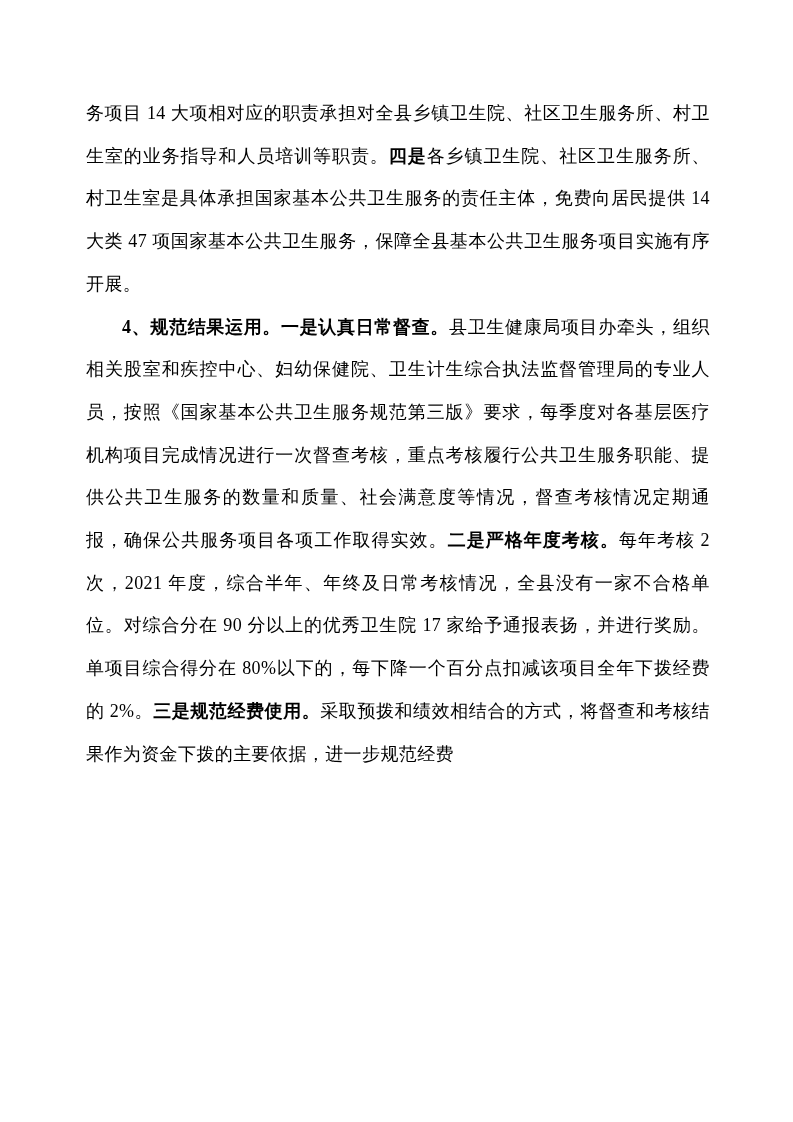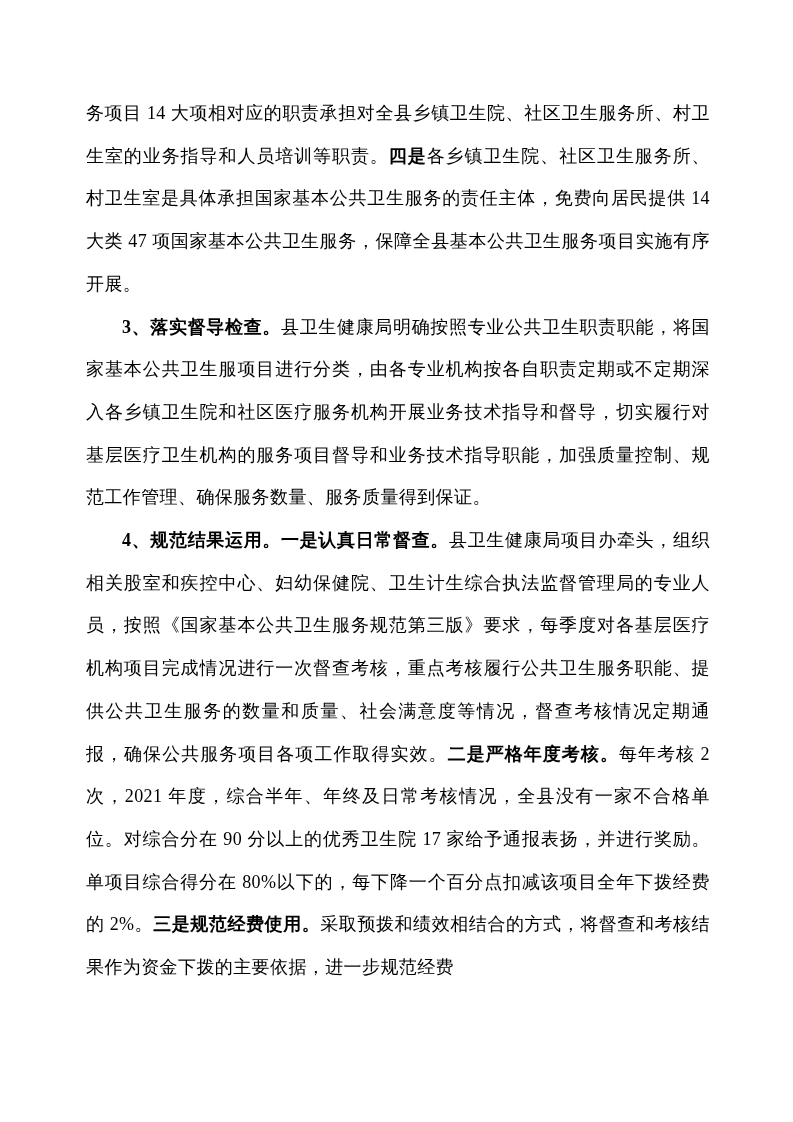--- a/index.html
+++ b/index.html
@@ -38,16 +38,15 @@
   .doc-body span.bold {
     font-weight: bold;
   }
 </style>
 </head>
 <body>
 
 <div class="page">
   <div class="doc-body" id="doc-body">
       <p><span>务项目 14 大项相对应的职责承担对全县乡镇卫生院、社区卫生服务所、村卫生室的业务指导和人员培训等职责。</span><span class="bold">四是</span><span>各乡镇卫生院、社区卫生服务所、村卫生室是具体承担国家基本公共卫生服务的责任主体，免费向居民提供 14 大类 47 项国家基本公共卫生服务，保障全县基本公共卫生服务项目实施有序开展。</span></p>
-      <p class="indent"><span class="bold">3、落实督导检查。</span><span>县卫生健康局明确按照专业公共卫生职责职能，将国家基本公共卫生服项目进行分类，由各专业机构按各自职责定期或不定期深入各乡镇卫生院和社区医疗服务机构开展业务技术指导和督导，切实履行对基层医疗卫生机构的服务项目督导和业务技术指导职能，加强质量控制、规范工作管理、确保服务数量、服务质量得到保证。</span></p>
       <p class="indent"><span class="bold">4、规范结果运用。一是认真日常督查。</span><span>县卫生健康局项目办牵头，组织相关股室和疾控中心、妇幼保健院、卫生计生综合执法监督管理局的专业人员，按照《国家基本公共卫生服务规范第三版》要求，每季度对各基层医疗机构项目完成情况进行一次督查考核，重点考核履行公共卫生服务职能、提供公共卫生服务的数量和质量、社会满意度等情况，督查考核情况定期通报，确保公共服务项目各项工作取得实效。</span><span class="bold">二是严格年度考核。</span><span>每年考核 2 次，2021 年度，综合半年、年终及日常考核情况，全县没有一家不合格单位。对综合分在 90 分以上的优秀卫生院 17 家给予通报表扬，并进行奖励。单项目综合得分在 80%以下的，每下降一个百分点扣减该项目全年下拨经费的 2%。</span><span class="bold">三是规范经费使用。</span><span>采取预拨和绩效相结合的方式，将督查和考核结果作为资金下拨的主要依据，进一步规范经费</span></p>
     </div>
 </div>
 
 </body></html>

